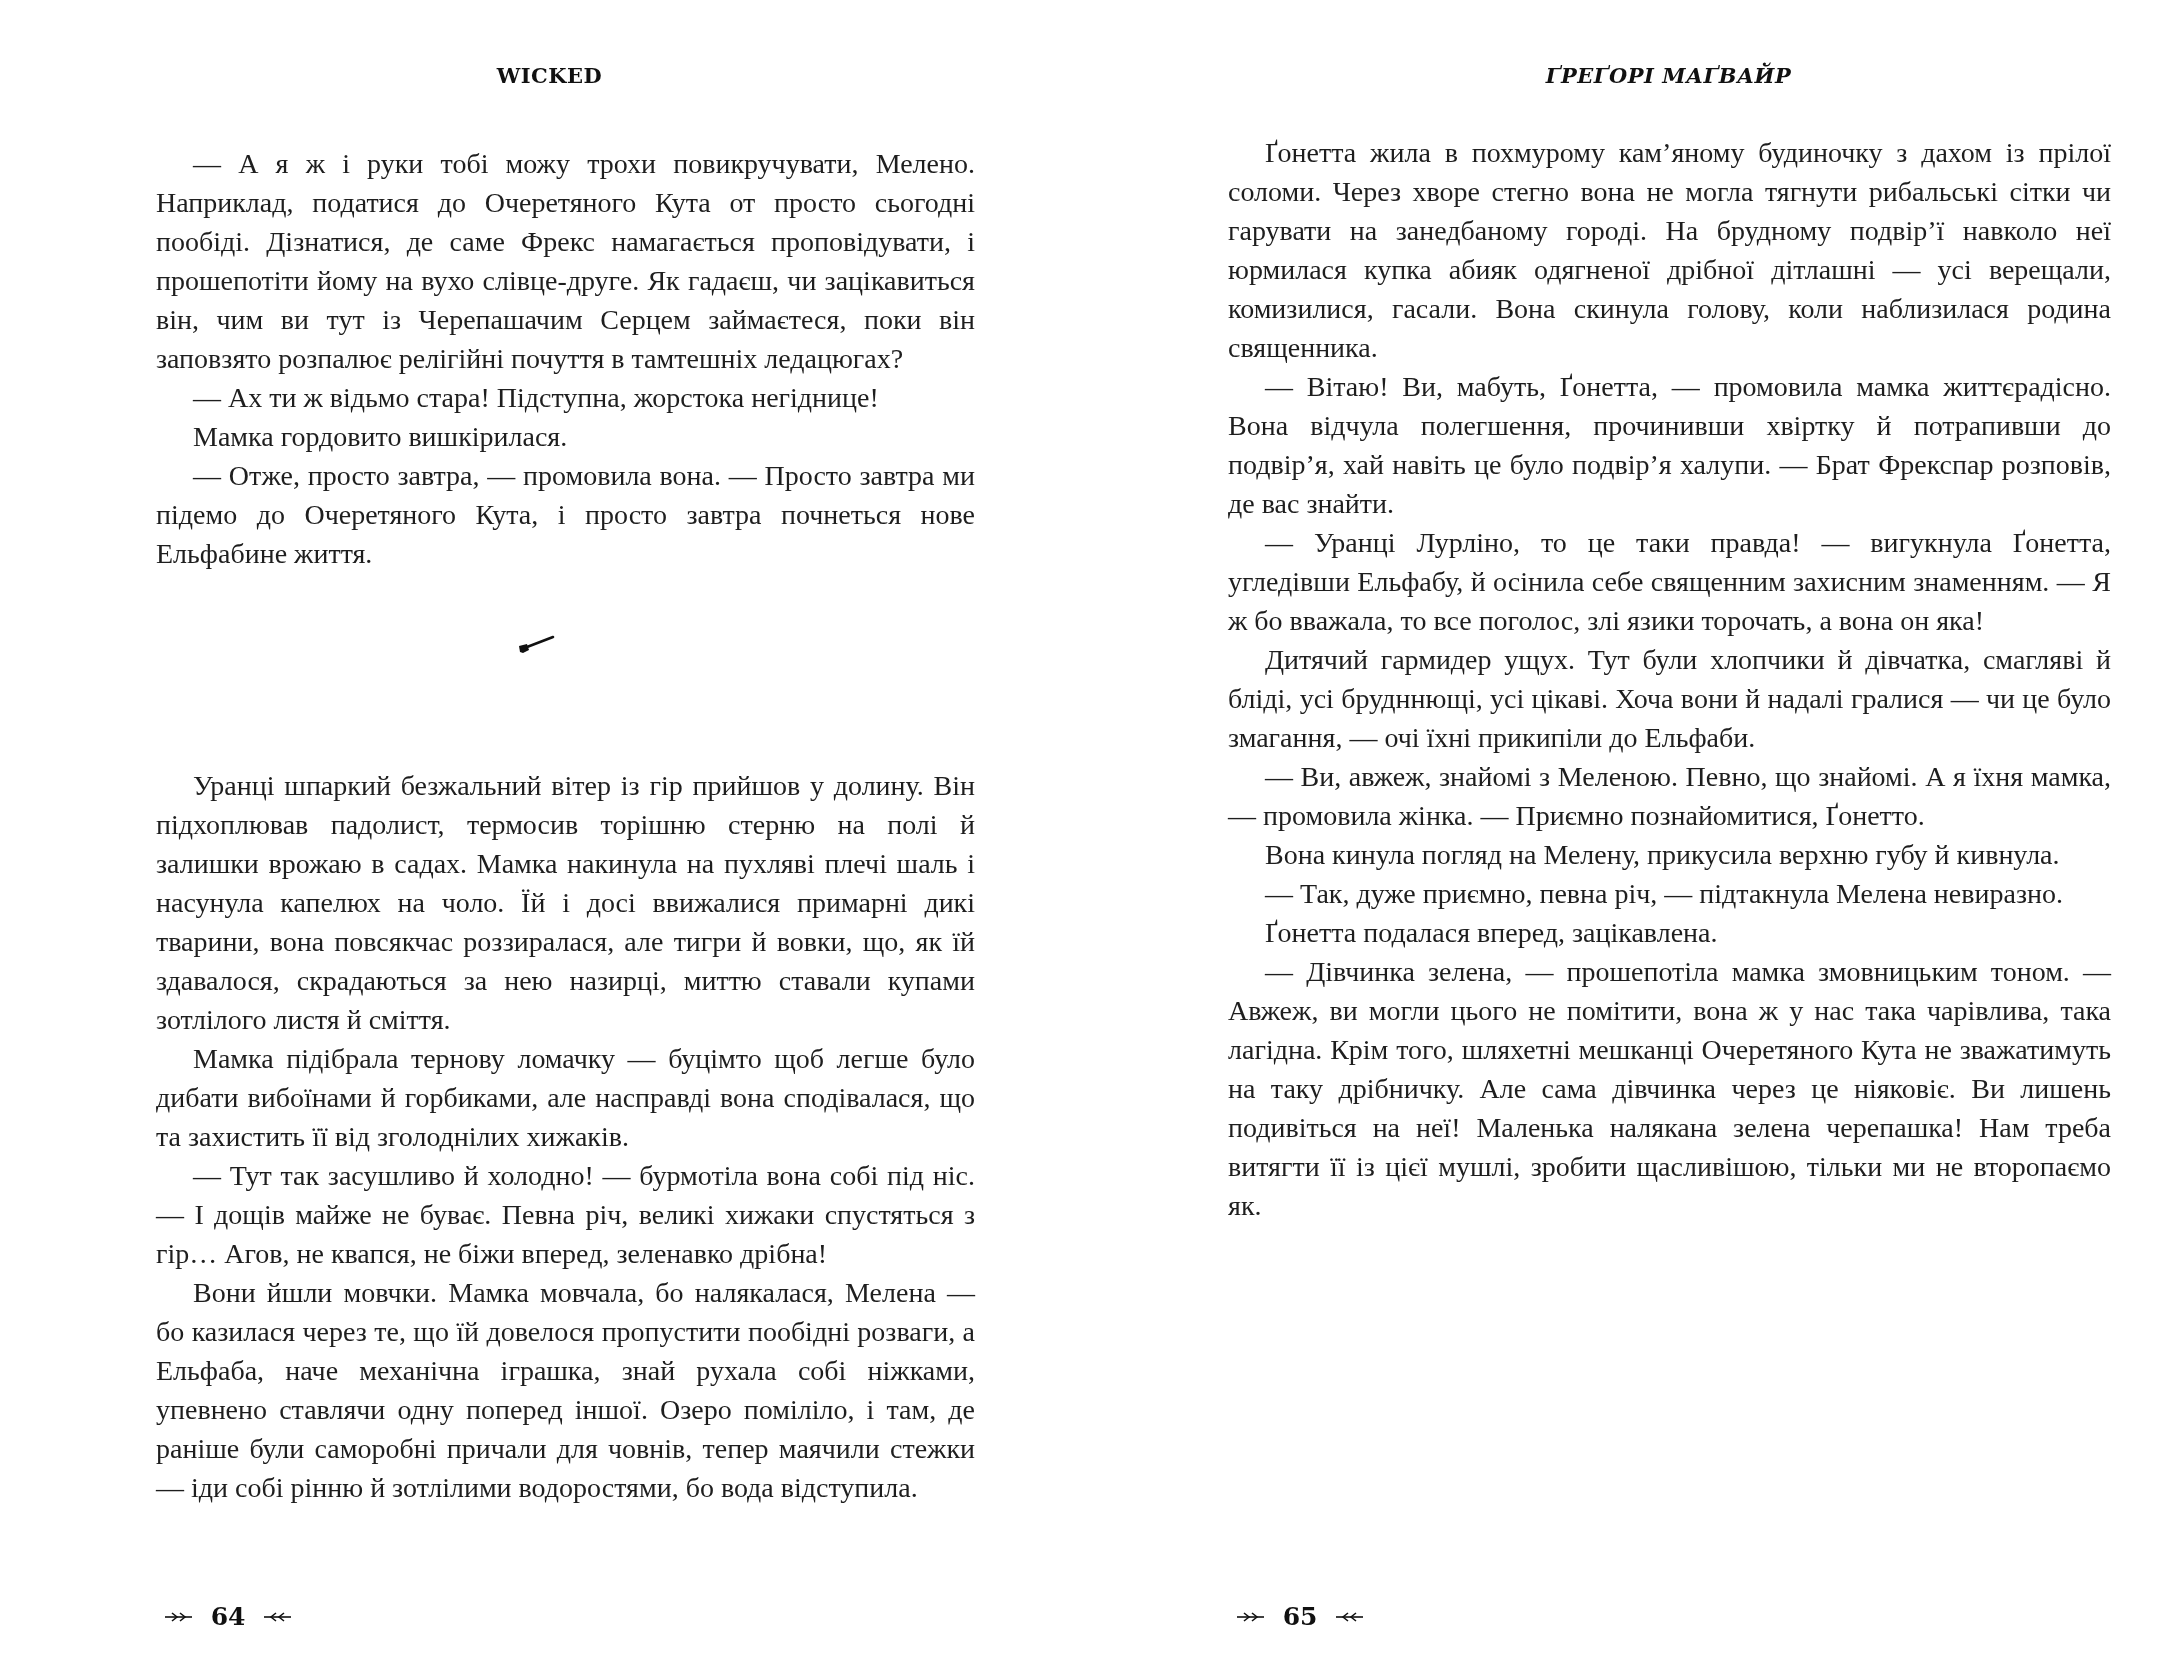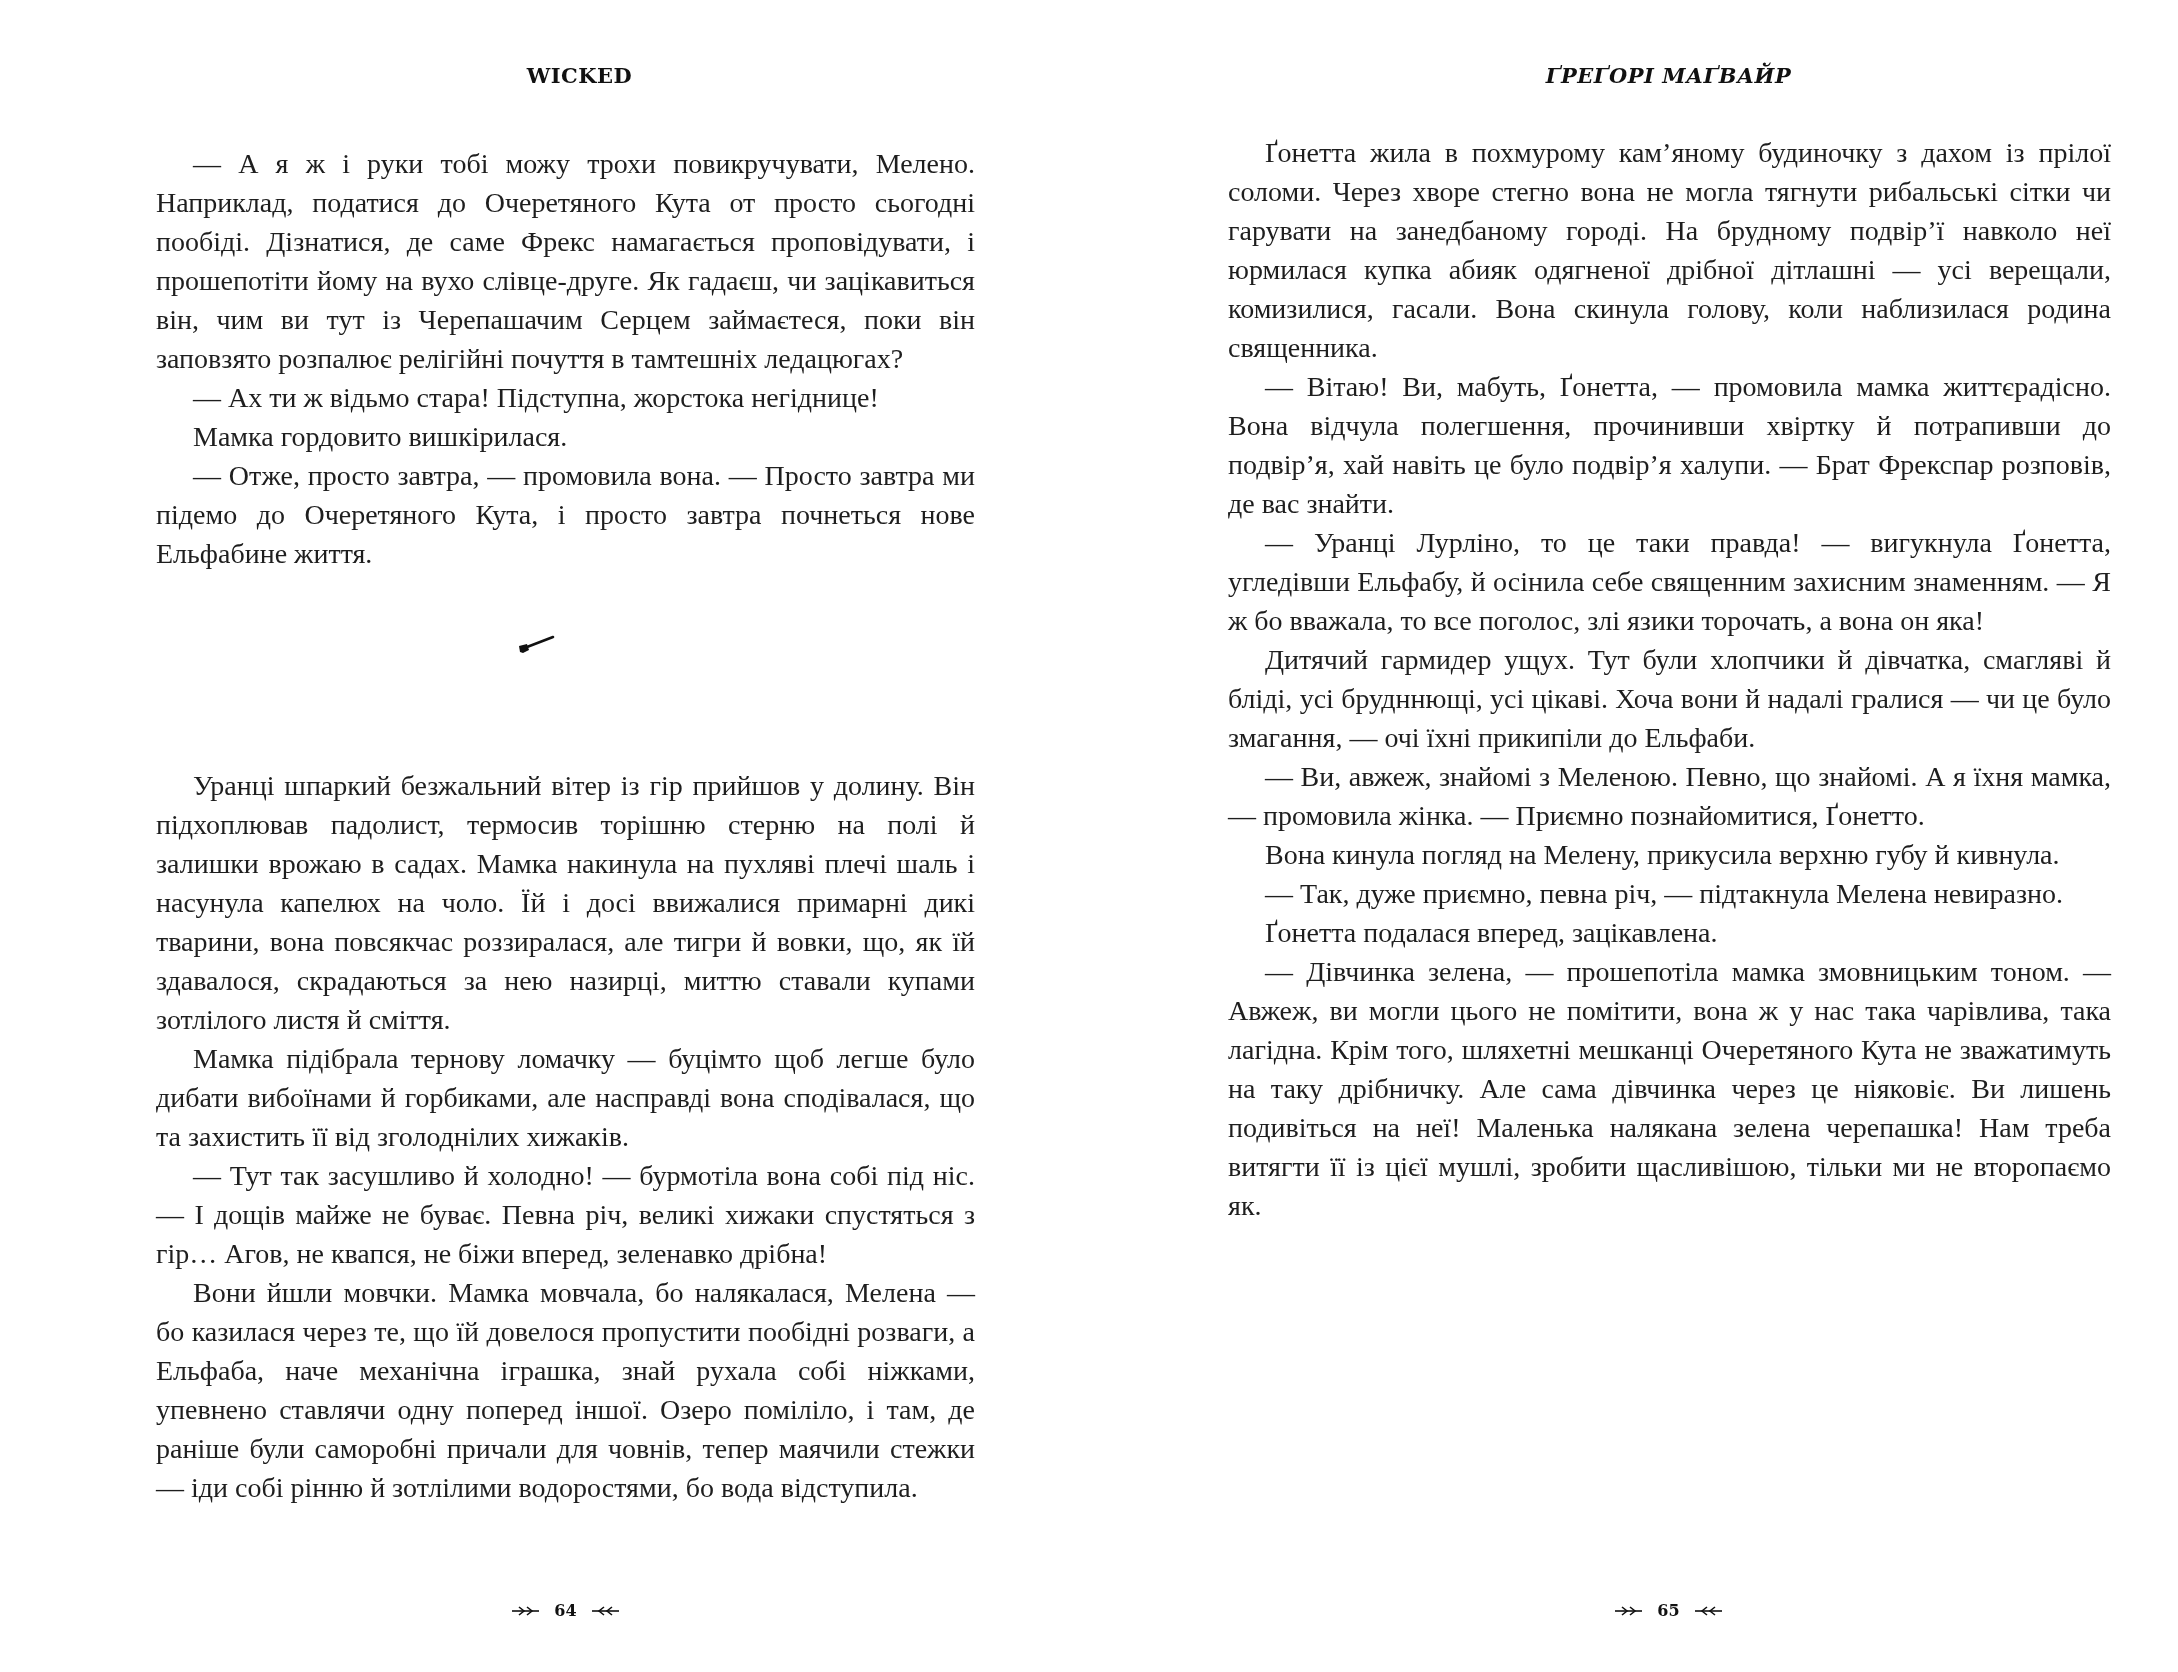--- a/index.html
+++ b/index.html
@@ -5,38 +5,38 @@
   html, body { margin: 0; padding: 0; background: #ffffff; }
   body { width: 2178px; height: 1672px; position: relative; overflow: hidden; color: #1b1b1b; }
   .page { position: absolute; top: 0; height: 1672px; }
   .page.left { left: 0; width: 1089px; }
   .page.right { left: 1089px; width: 1089px; }
   .running-head {
     position: absolute; top: 63px; left: 0; right: 0; text-align: center;
     font-family: "DejaVu Serif", serif; font-weight: bold; font-size: 21px;
     letter-spacing: 0.5px; color: #111;
   }
-  .page.left .running-head { left: 170px; width: 819px; }
+  .page.left .running-head { left: 140px; width: 819px; }
   .page.right .running-head { left: 139px; width: 881px; font-style: italic; }
   .body {
     position: absolute;
     font-family: "Liberation Serif", serif;
     font-size: 28px; line-height: 39px; color: #1e1e1e;
     text-align: justify; hyphens: manual;
   }
   .page.left .body { left: 156px; width: 819px; top: 144px; }
   .page.right .body { left: 139px; width: 883px; top: 133px; }
   .body p { margin: 0; text-indent: 37px; }
   .break-ornament {
     height: 193px; position: relative;
   }
   .break-ornament svg { position: absolute; left: 361px; top: 61px; }
   .folio {
-    position: absolute; top: 1600px; left: 0; right: 0; text-align: center;
-    font-family: "DejaVu Serif", serif; font-weight: bold; font-size: 16px; color: #111;
+    position: absolute; top: 1600px; left: 0; right: 0; 
+    font-family: "DejaVu Serif", serif; font-weight: bold; font-size: 25px; color: #111;
   }
   .page.left .folio { left: 156px; width: 819px; }
   .page.right .folio { left: 139px; width: 881px; }
   .folio .deco { display: inline-block; vertical-align: middle; margin: 0 8px; }
   .folio .num { vertical-align: middle; }
 </style>
 </head>
 <body>
 
 <div class="page left">

